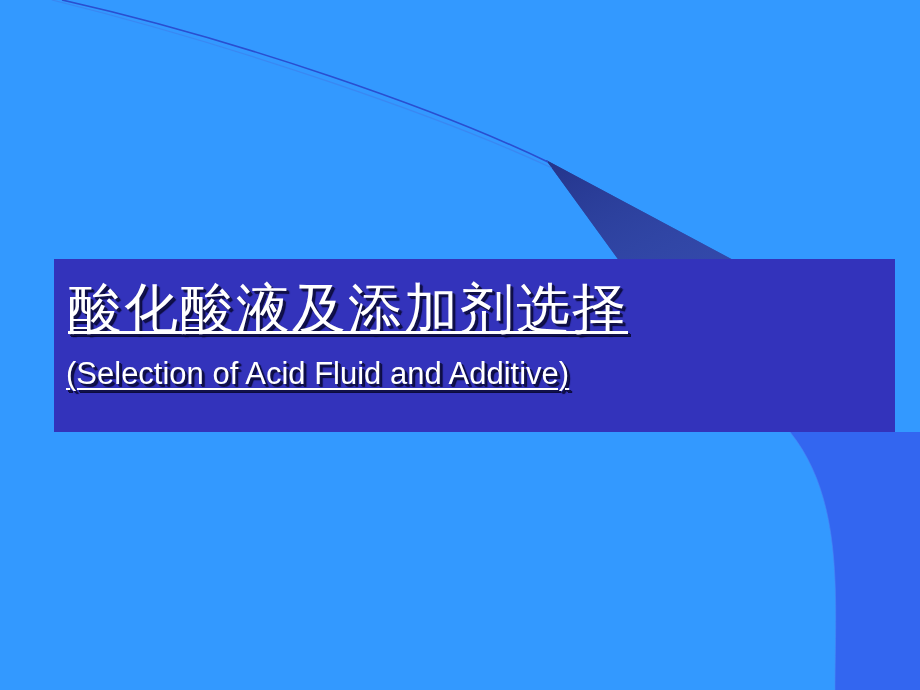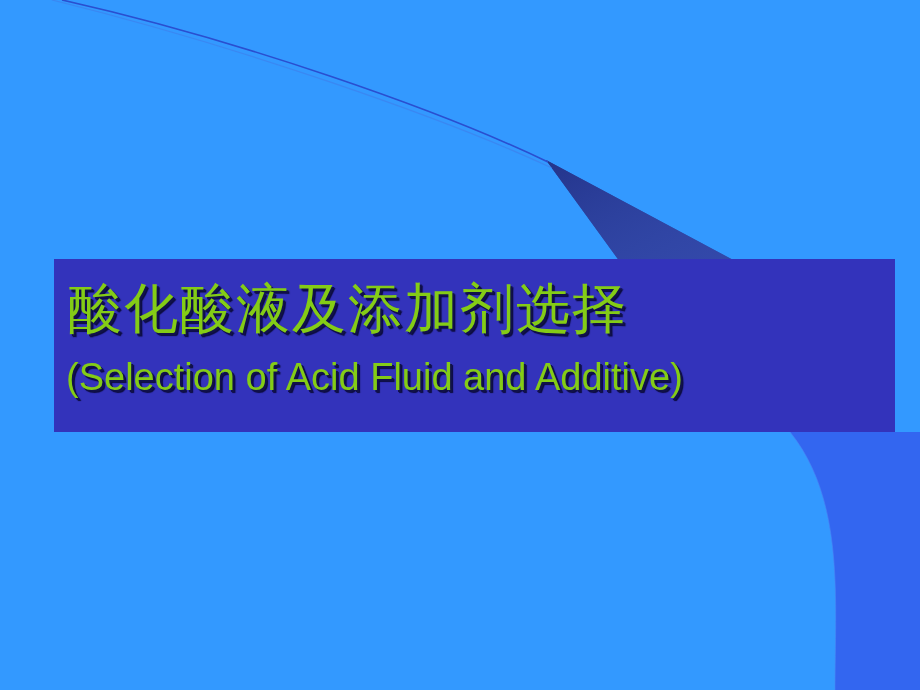--- a/index.html
+++ b/index.html
@@ -31,40 +31,41 @@
     left: 54px;
     top: 259px;
     width: 841px;
     height: 173px;
     background: #3333bb;
     box-sizing: border-box;
     padding: 22px 0 0 10px;
   }
 
   .txt {
-    color: #84cc16;
+    color: #ffffff;
     white-space: nowrap;
+    text-decoration: underline;
     text-decoration-thickness: 3px;
     text-underline-offset: 4px;
     text-shadow:
        2px 2px 0 #11114a,
        3px 3px 1px rgba(5,5,40,0.85);
     line-height: 1.05;
   }
 
   #title-cn {
     font-size: 54px;
     font-weight: 400;
     letter-spacing: 2px;
     margin: 0 0 0 4px;
     font-family: "DejaVu Sans", "Liberation Sans", sans-serif;
   }
 
   #title-en {
-    font-size: 38px;
+    font-size: 31px;
     font-weight: 400;
     letter-spacing: 0px;
     margin: 20px 8px 0 2px;
     text-decoration-thickness: 2px;
   }
 </style>
 </head>
 <body>
 
 <div id="slide">

